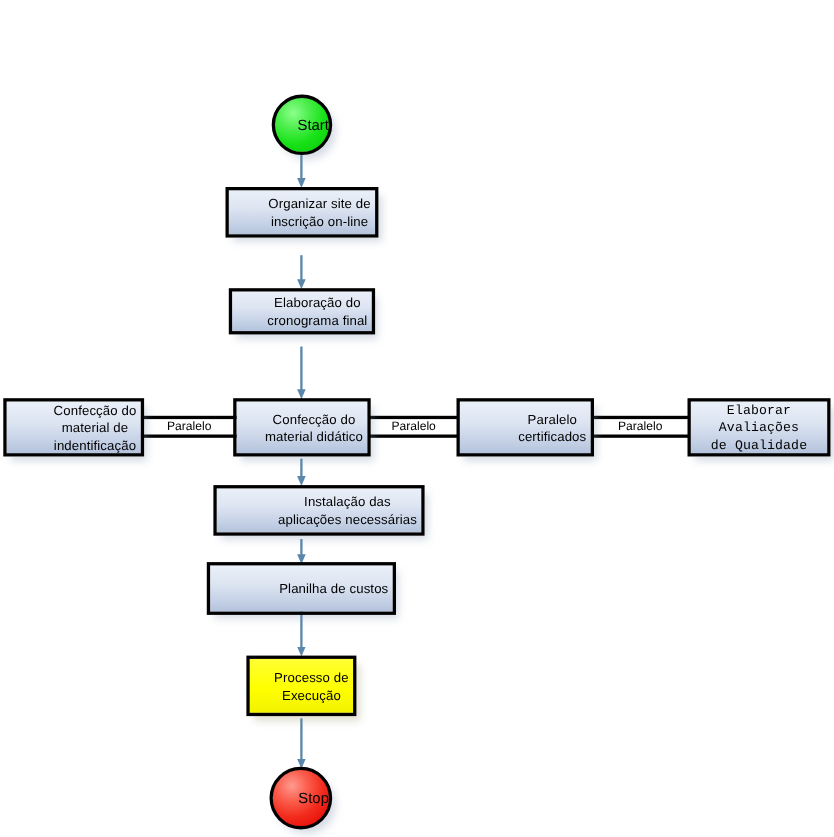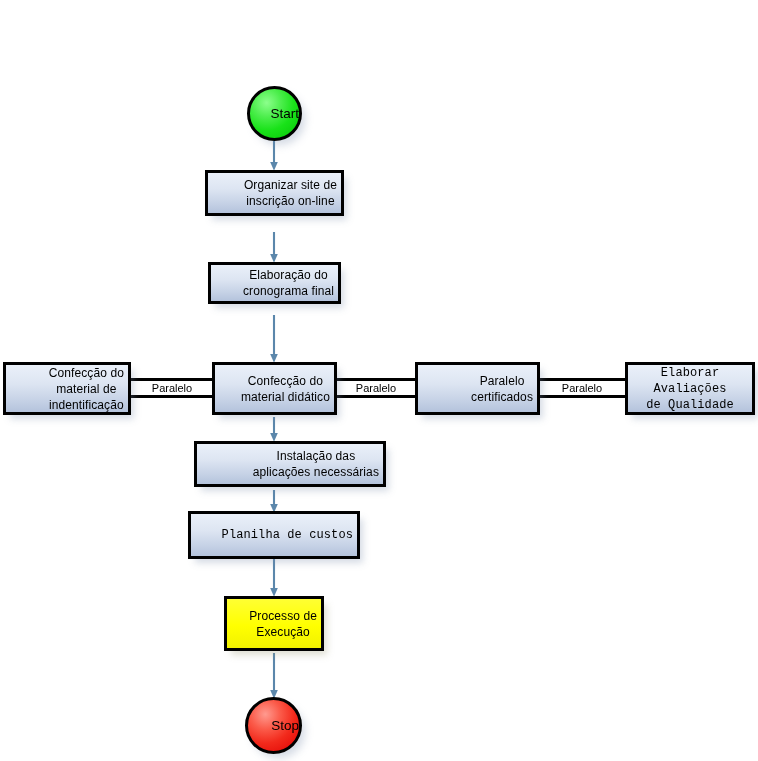--- a/index.html
+++ b/index.html
@@ -181,21 +181,21 @@
   <div class="node proc" style="left:625px; top:362px; width:130px; height:53px;font-family:Liberation Mono, monospace;">
     <span class="nlabel">Elaborar Avaliações
 de Qualidade</span>
   </div>
 
   <div class="node proc" style="left:194px; top:441px; width:192px; height:46px;">
     <span class="nlabel">Instalação das
 aplicações necessárias</span>
   </div>
 
-  <div class="node proc" style="left:188px; top:511px; width:172px; height:48px;font-family:Liberation Mono, monospace;">
+  <div class="node proc" style="left:188px; top:511px; width:172px; height:48px;">
     <span class="nlabel">Planilha de custos</span>
   </div>
 
   <div class="node proc yellow" style="left:224px; top:596px; width:100px; height:55px;">
     <span class="nlabel">Processo de
 Execução</span>
   </div>
 
   <div class="node term stop" style="left:245px; top:697px; width:57px; height:57px;">
     <span class="nlabel">Stop</span>

